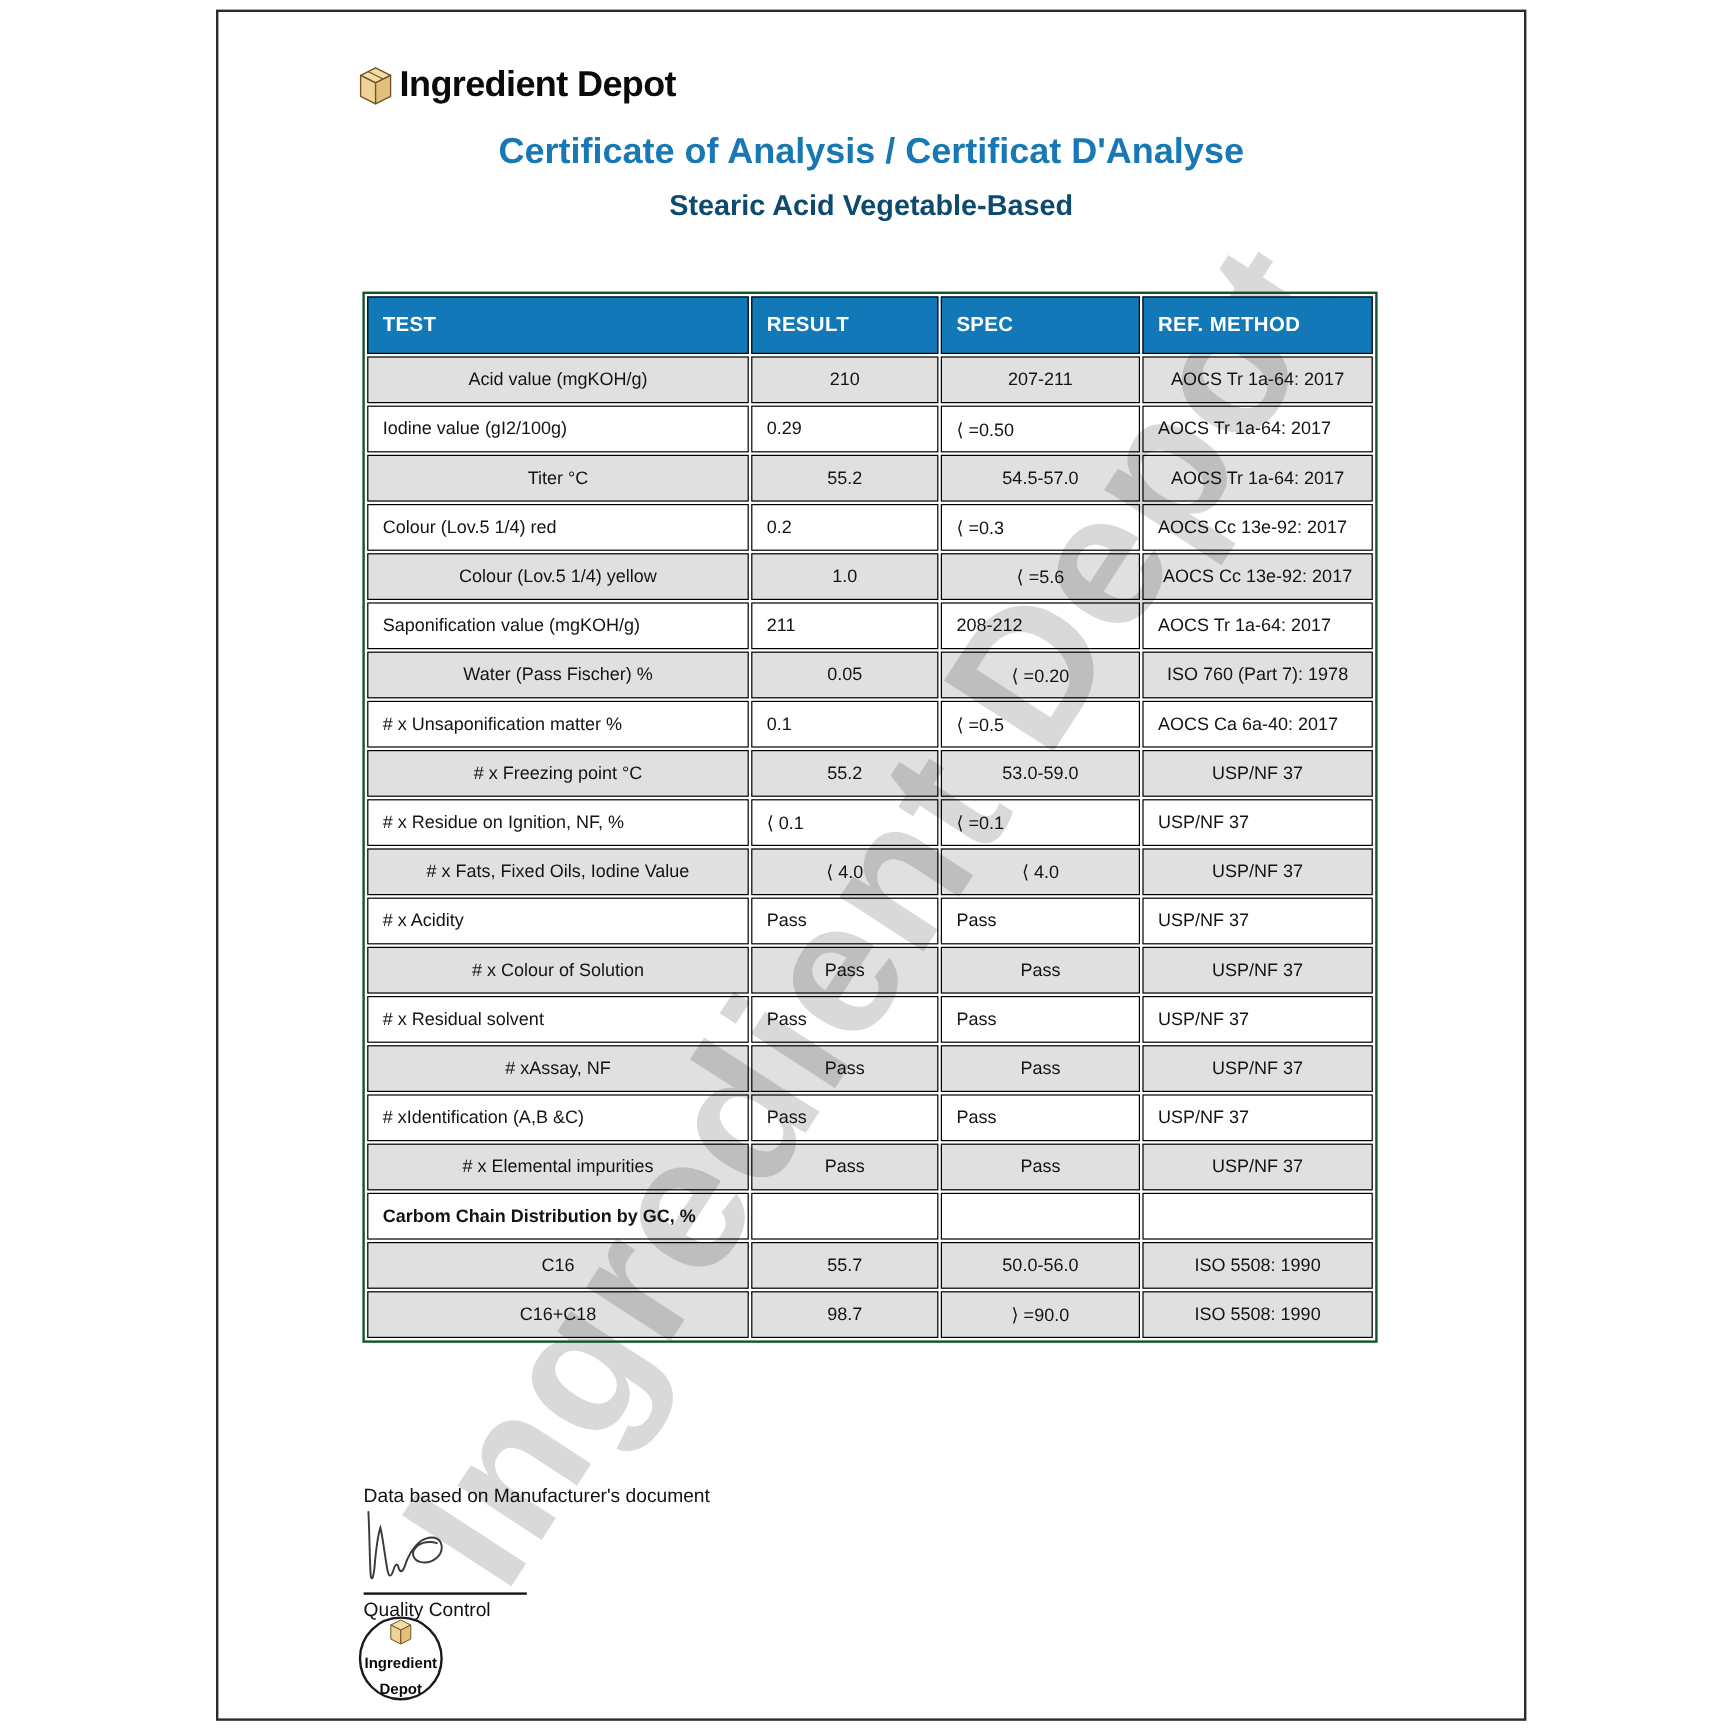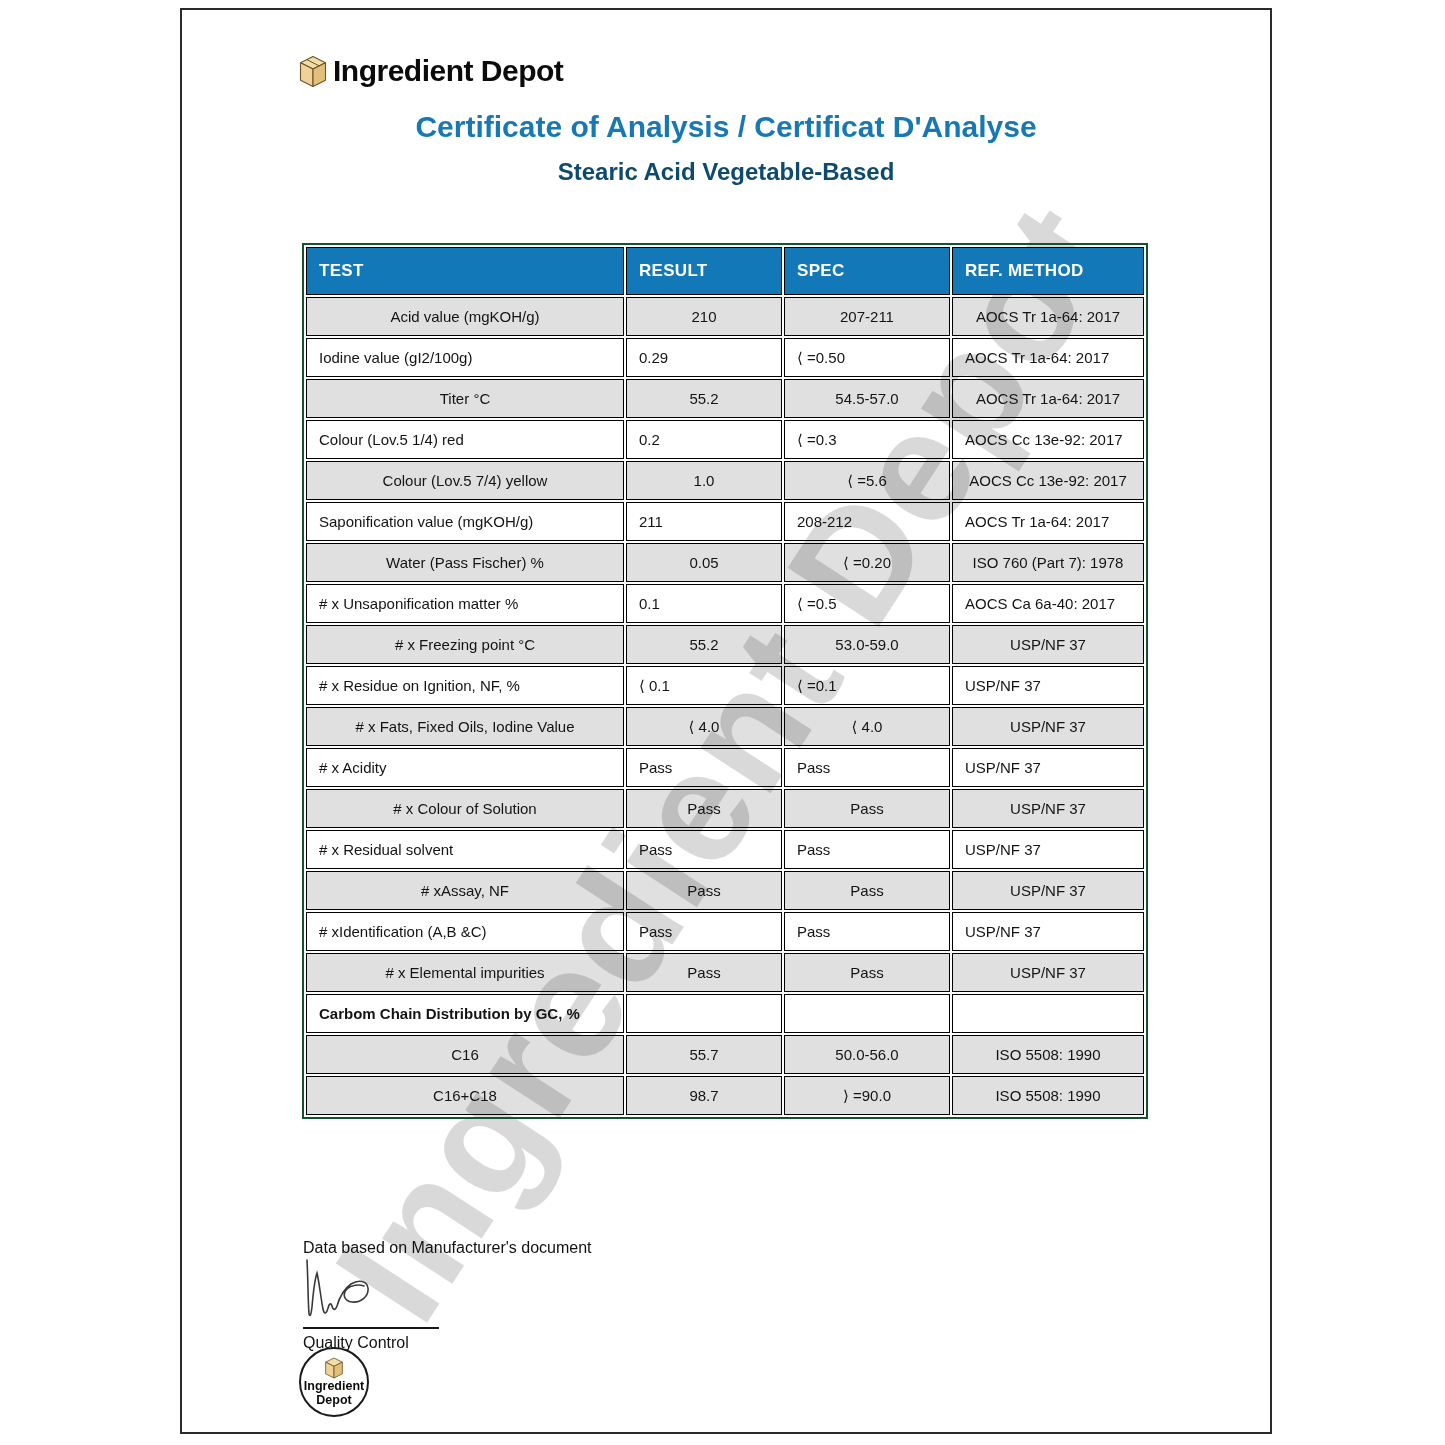--- a/index.html
+++ b/index.html
@@ -44,21 +44,21 @@
   tbody td.bold { font-weight:bold; }
 
   .note { position:absolute; left:121px; top:1229px; font-size:16px; color:#111; }
   .signature { position:absolute; left:122px; top:1247px; }
   .sig-line  { position:absolute; left:121px; top:1317px; width:136px;
                border-top:2px solid #161616; }
   .sig-label { position:absolute; left:121px; top:1324px; font-size:16px; color:#111; }
 
   .stamp { position:absolute; left:117px; top:1337px; width:70px; height:70px;
            border:2px solid #1a1a1a; border-radius:50%; background:#fff;
-           display:flex; flex-direction:column; align-items:center; justify-content:center;
+           display:flex; flex-direction:column; align-items:center; justify-content:space-between;
            line-height:1.05; }
   .stamp .stamp-line { font-size:12.5px; font-weight:bold; color:#0b0b0b; }
   .stamp .stamp-icon svg { display:block; margin-bottom:1px; }
 </style>
 </head>
 <body>
 
 <div class="sheet">
 
   <div class="watermark">Ingredient Depot</div>
@@ -115,21 +115,21 @@
               <td>54.5-57.0</td>
               <td>AOCS Tr 1a-64: 2017</td>
             </tr>
             <tr>
               <td>Colour (Lov.5 1/4) red</td>
               <td>0.2</td>
               <td>⟨ =0.3</td>
               <td>AOCS Cc 13e-92: 2017</td>
             </tr>
             <tr class="alt">
-              <td>Colour (Lov.5 7/4) yellow</td>
+              <td>Colour (Lov.5 1/4) yellow</td>
               <td>1.0</td>
               <td>⟨ =5.6</td>
               <td>AOCS Cc 13e-92: 2017</td>
             </tr>
             <tr>
               <td>Saponification value (mgKOH/g)</td>
               <td>211</td>
               <td>208-212</td>
               <td>AOCS Tr 1a-64: 2017</td>
             </tr>

